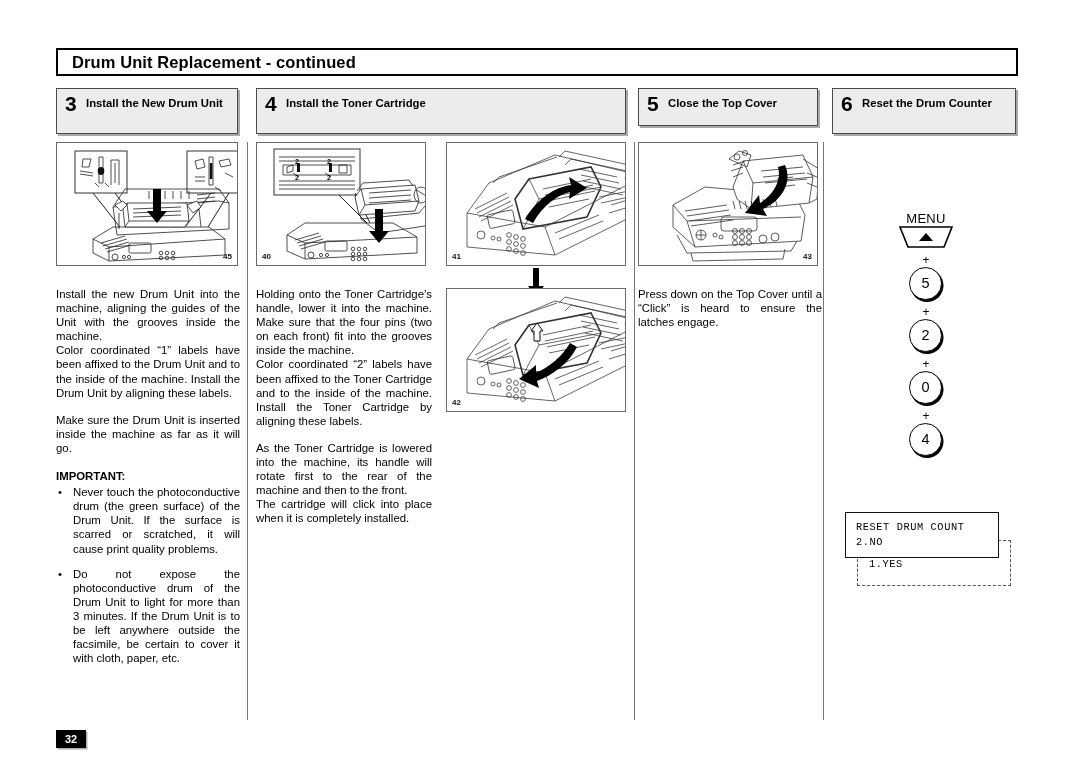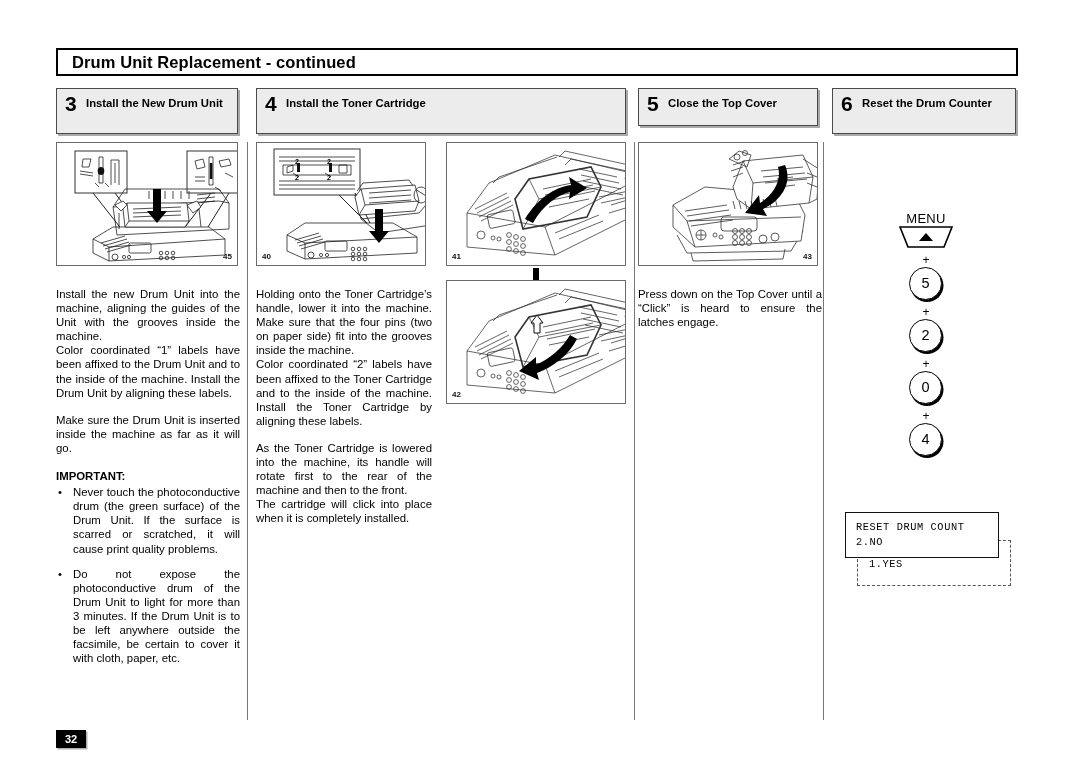--- a/index.html
+++ b/index.html
@@ -99,21 +99,21 @@
     font-weight: bold;
     color: #111;
     font-family: "Liberation Sans", sans-serif;
   }
   .fignum.bl { left: 5px; bottom: 4px; }
   .fignum.br { right: 5px; bottom: 4px; }
 
   #fig45 { left: 56px;  top: 142px; width: 182px; height: 124px; }
   #fig40 { left: 256px; top: 142px; width: 170px; height: 124px; }
   #fig41 { left: 446px; top: 142px; width: 180px; height: 124px; }
-  #fig42 { left: 446px; top: 280px; width: 180px; height: 124px; }
+  #fig42 { left: 446px; top: 288px; width: 180px; height: 124px; }
   #fig43 { left: 638px; top: 142px; width: 180px; height: 124px; }
 
   .fig svg { display: block; }
 
   
   #arrow-41-42 {
     position: absolute;
     left: 527px;
     top: 268px;
     width: 18px;
@@ -589,21 +589,21 @@
         <span>Never touch the photoconductive drum (the green surface) of the Drum Unit. If the surface is scarred or scratched, it will cause print quality problems.</span>
       </div>
       <div class="bullet-row">
         <span class="dot">•</span>
         <span>Do not expose the photoconductive drum of the Drum Unit to light for more than 3 minutes. If the Drum Unit is to be left anywhere outside the facsimile, be certain to cover it with cloth, paper, etc.</span>
       </div>
     </div>
   </div>
 
   <div class="body-col" id="text-col-4">
-    <p>Holding onto the Toner Cartridge’s handle, lower it into the machine. Make sure that the four pins (two on paper side) fit into the grooves inside the machine.</p>
+    <p>Holding onto the Toner Cartridge’s handle, lower it into the machine. Make sure that the four pins (two on each front) fit into the grooves inside the machine.</p>
     <p>Color coordinated “2” labels have been affixed to the Toner Cartridge and to the inside of the machine. Install the Toner Cartridge by aligning these labels.</p>
     <p class="gap">As the Toner Cartridge is lowered into the machine, its handle will rotate first to the rear of the machine and then to the front.</p>
     <p>The cartridge will click into place when it is completely installed.</p>
   </div>
 
   <div class="body-col" id="text-col-5">
     <p>Press down on the Top Cover until a “Click” is heard to ensure the latches engage.</p>
   </div>
 
 

